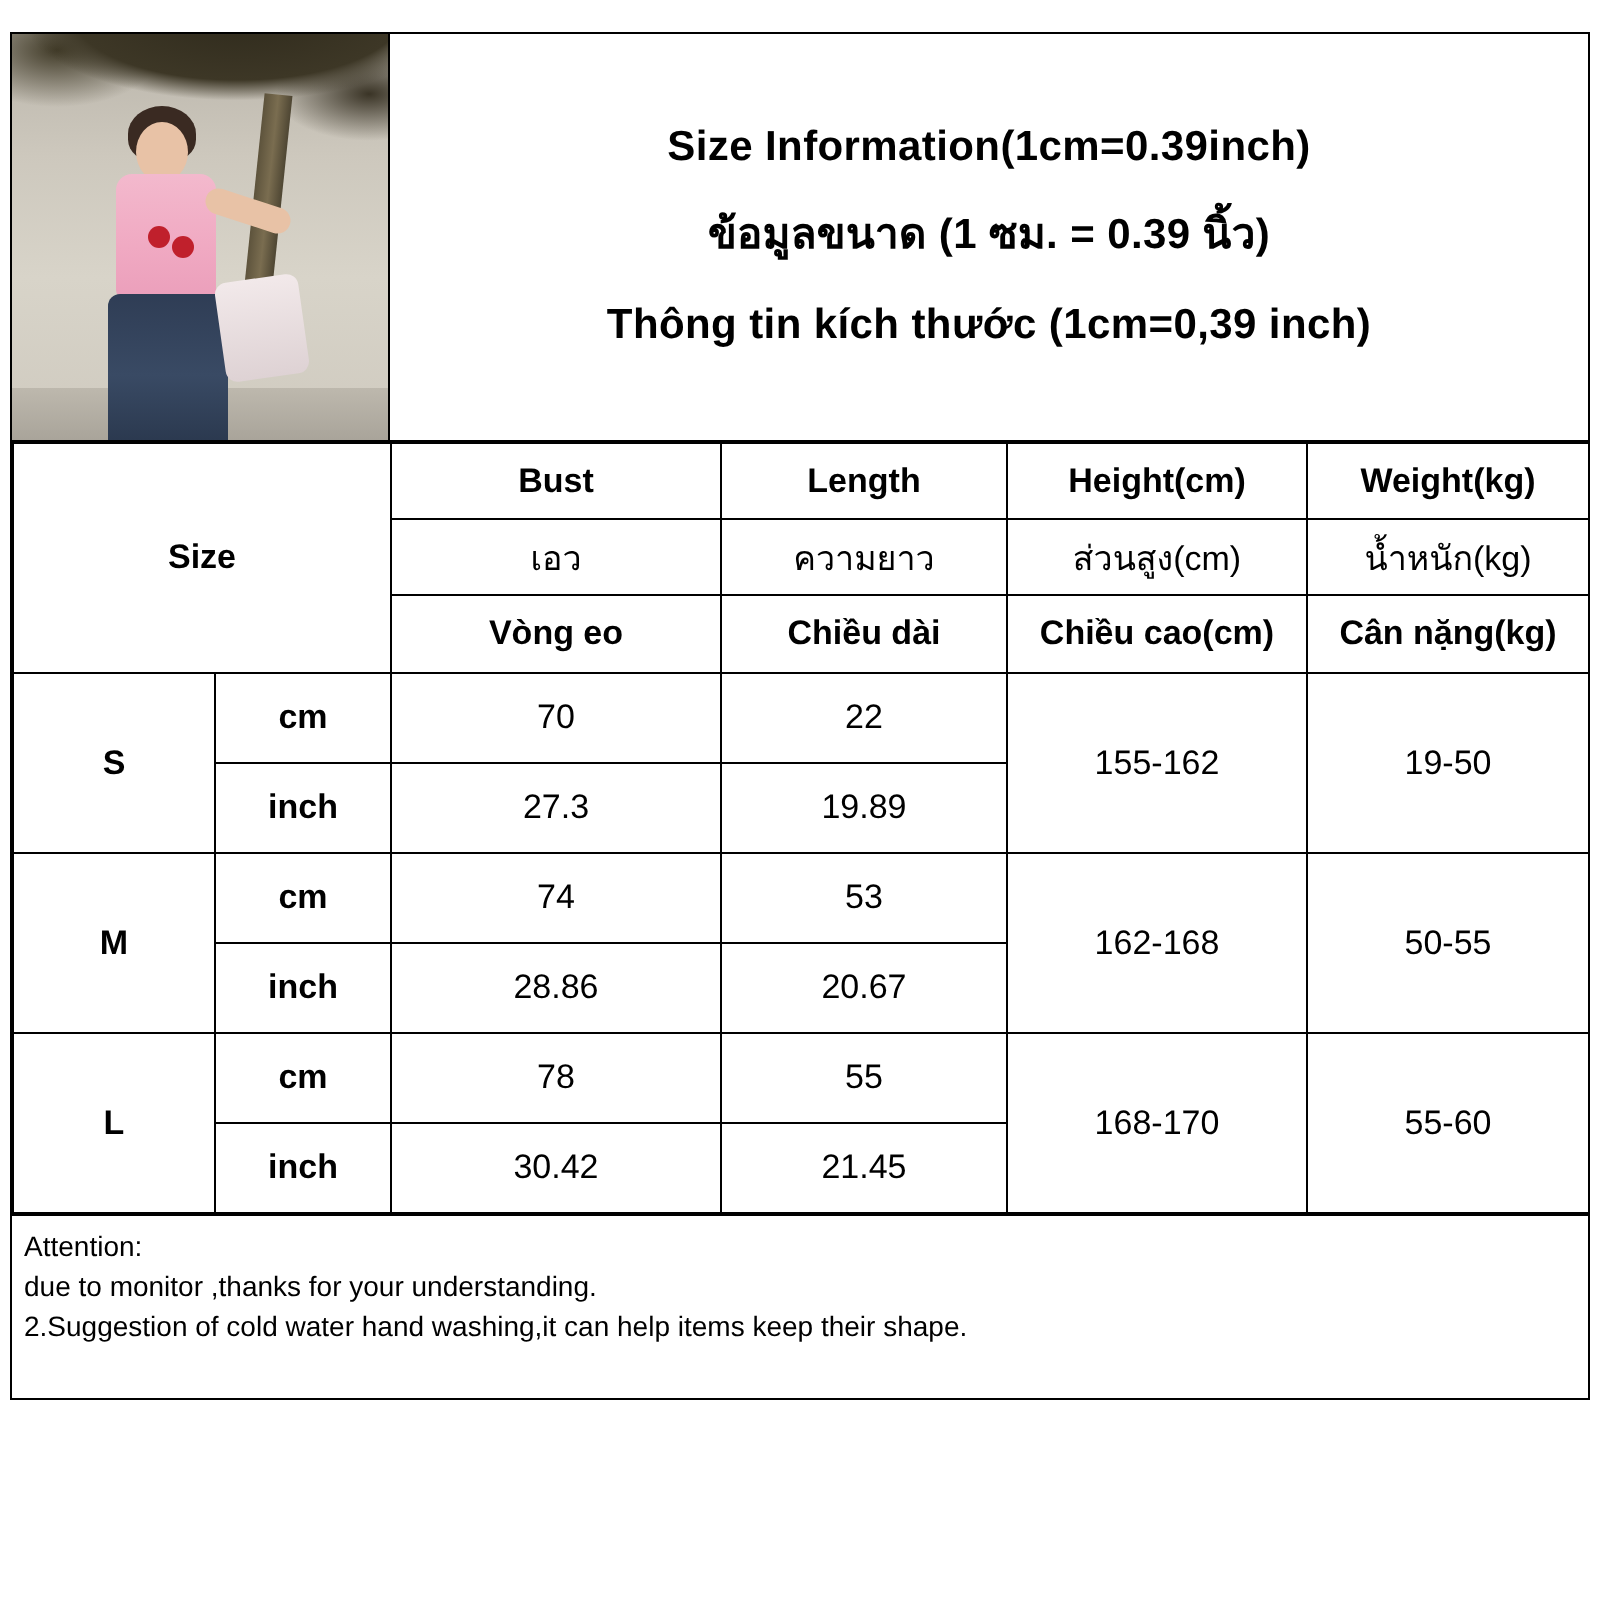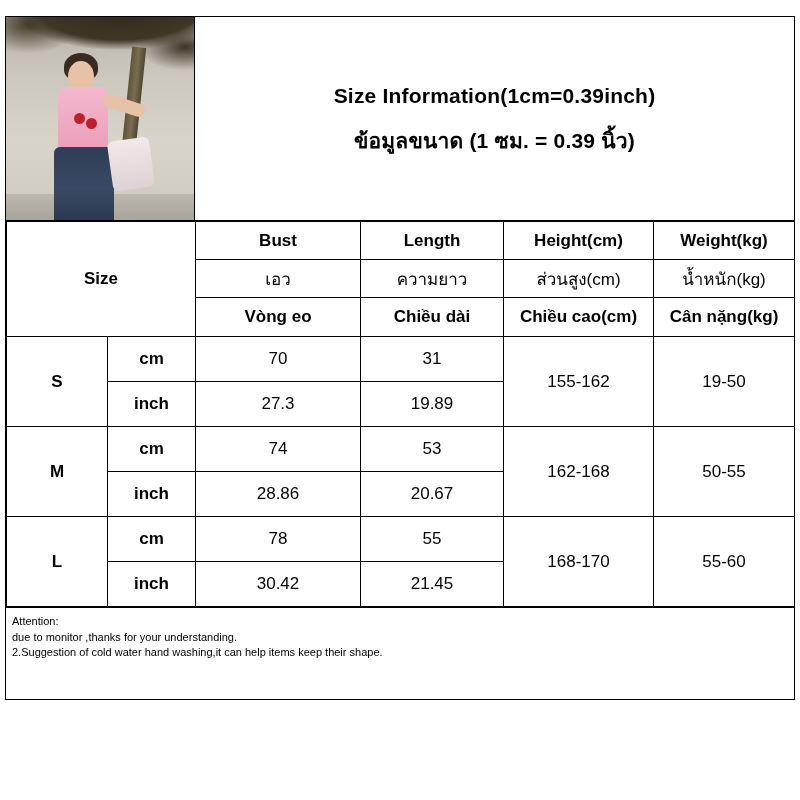--- a/index.html
+++ b/index.html
@@ -200,21 +200,21 @@
   }
   .unit-label {
     font-weight: bold;
     font-size: 16px;
   }
   .val { font-size: 17px; height: 44px; }
 
   
   .attention {
     padding: 6px 4px 4px 6px;
-    font-size: 11px;
+    font-size: 14px;
     line-height: 1.42;
     border-top: 1px solid #000;
   }
   .attention div { white-space: nowrap; }
 </style>
 </head>
 <body>
 
 <div class="page">
   <div class="chart">
@@ -230,20 +230,21 @@
           <div class="cherry1"></div>
           <div class="cherry2"></div>
           <div class="jeans"></div>
           <div class="arm"></div>
           <div class="bag"></div>
         </div>
       </div>
       <div class="title-cell">
         <div class="title-line">Size Information(1cm=0.39inch)</div>
         <div class="title-line">ข้อมูลขนาด (1 ซม. = 0.39 นิ้ว)</div>
+        <div class="title-line">Thông tin kích thước (1cm=0,39 inch)</div>
       </div>
     </div>
 
     <table class="size-table">
       <colgroup>
         <col class="col-size">
         <col class="col-unit">
         <col class="col-bust">
         <col class="col-length">
         <col class="col-height">
@@ -267,21 +268,21 @@
           <td class="hdr-sub3">Vòng eo</td>
           <td class="hdr-sub3">Chiều dài</td>
           <td class="hdr-sub3">Chiều cao(cm)</td>
           <td class="hdr-sub3">Cân nặng(kg)</td>
         </tr>
 
         <tr>
           <td class="size-label" rowspan="2">S</td>
           <td class="unit-label">cm</td>
           <td class="val">70</td>
-          <td class="val">31</td>
+          <td class="val">22</td>
           <td class="val" rowspan="2">155-162</td>
           <td class="val" rowspan="2">19-50</td>
         </tr>
         <tr>
           <td class="unit-label">inch</td>
           <td class="val">27.3</td>
           <td class="val">19.89</td>
         </tr>
 
         <tr>

